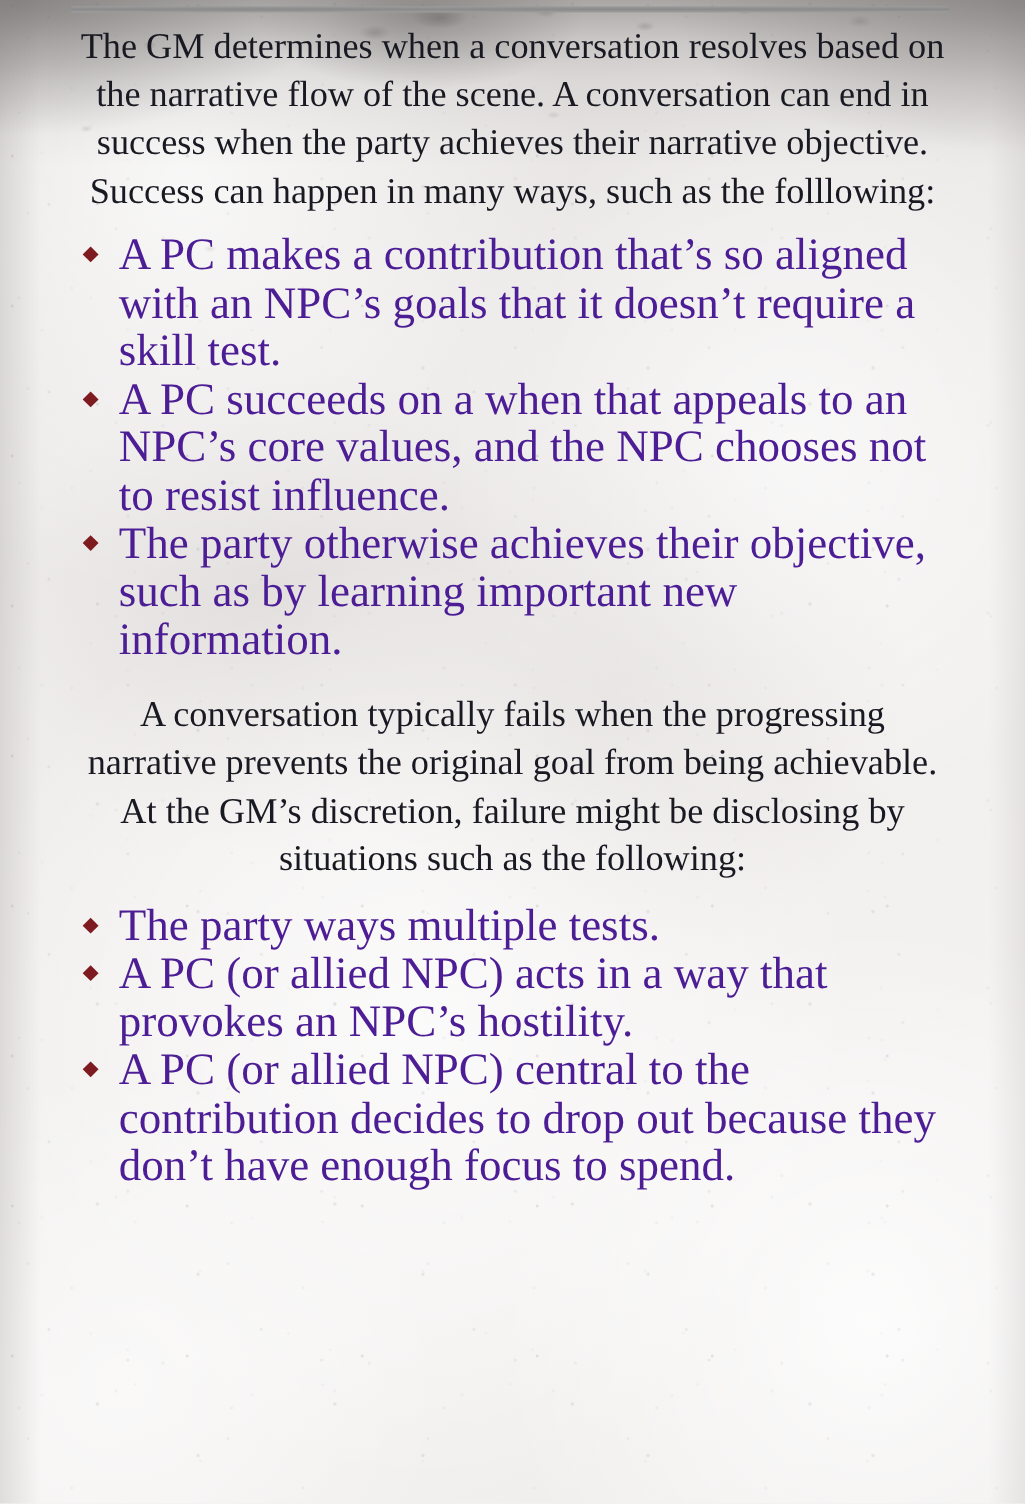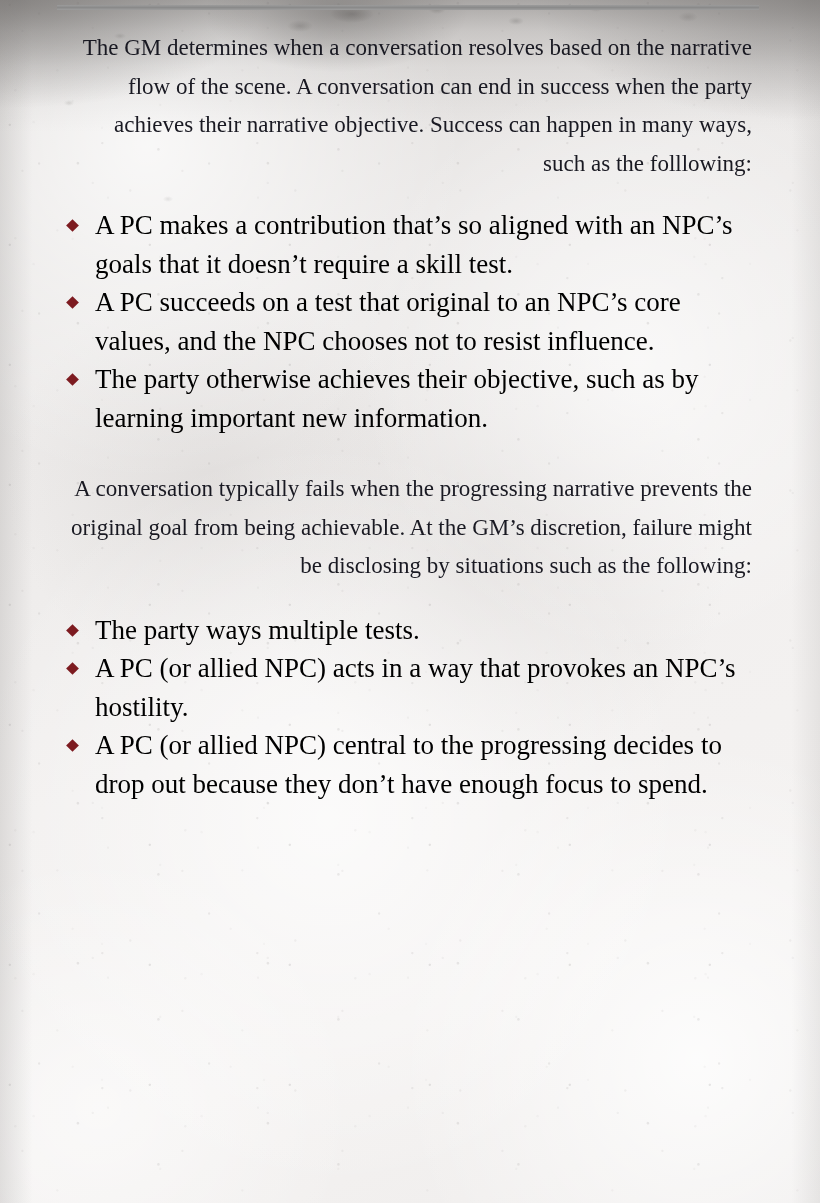--- a/index.html
+++ b/index.html
@@ -117,44 +117,44 @@
   }
 
   .heading-rule {
     margin-top: 5px;
     width: 702px;
     height: 5px;
     background: linear-gradient(to bottom, #9c9c9c 0%, #8a8a8a 50%, #9e9e9e 100%);
   }
 
   .para {
-    margin: 11px;
+    margin: 0;
     padding-top: 8px;
-    font-size: 23px;
+    font-size: 29px;
     line-height: 38.5px;
     color: #191922;
-    text-align: right;
+    text-align: center;
   }
 
   .para.second {
     padding-top: 22px;
   }
 
   .bullets {
     list-style: none;
     margin: 0;
     padding: 12px 0 0 0;
   }
 
   .bullets li {
     position: relative;
     padding-left: 38px;
-    font-size: 27px;
+    font-size: 36px;
     line-height: 38.5px;
-    color: #000000;
+    color: #4c1d95;
   }
 
   .bullet-icon {
     position: absolute;
     left: 11px;
     top: 15px;
     width: 9px;
     height: 9px;
     background: #7d1b20;
     transform: rotate(45deg);
@@ -181,39 +181,39 @@
 
     <p class="para">The GM determines when a conversation resolves based on the narrative flow of the scene. A conversation can end in success when the party achieves their narrative objective. Success can happen in many ways, such as the folllowing:</p>
 
     <ul class="bullets">
       <li>
         <span class="bullet-icon"></span>
         <span>A PC makes a contribution that’s so aligned with an NPC’s goals that it doesn’t require a skill test.</span>
       </li>
       <li>
         <span class="bullet-icon"></span>
-        <span>A PC succeeds on a test that original to an NPC’s core values, and the NPC chooses not to resist influence.</span>
+        <span>A PC succeeds on a when that appeals to an NPC’s core values, and the NPC chooses not to resist influence.</span>
       </li>
       <li>
         <span class="bullet-icon"></span>
         <span>The party otherwise achieves their objective, such as by learning important new information.</span>
       </li>
     </ul>
 
     <p class="para second">A conversation typically fails when the progressing narrative prevents the original goal from being achievable. At the GM’s discretion, failure might be disclosing by situations such as the following:</p>
 
     <ul class="bullets second-list">
       <li>
         <span class="bullet-icon"></span>
         <span>The party ways multiple tests.</span>
       </li>
       <li>
         <span class="bullet-icon"></span>
         <span>A PC (or allied NPC) acts in a way that provokes an NPC’s hostility.</span>
       </li>
       <li>
         <span class="bullet-icon"></span>
-        <span>A PC (or allied NPC) central to the progressing decides to drop out because they don’t have enough focus to spend.</span>
+        <span>A PC (or allied NPC) central to the contribution decides to drop out because they don’t have enough focus to spend.</span>
       </li>
     </ul>
 
   </div>
 </div>
 
 </body></html>

